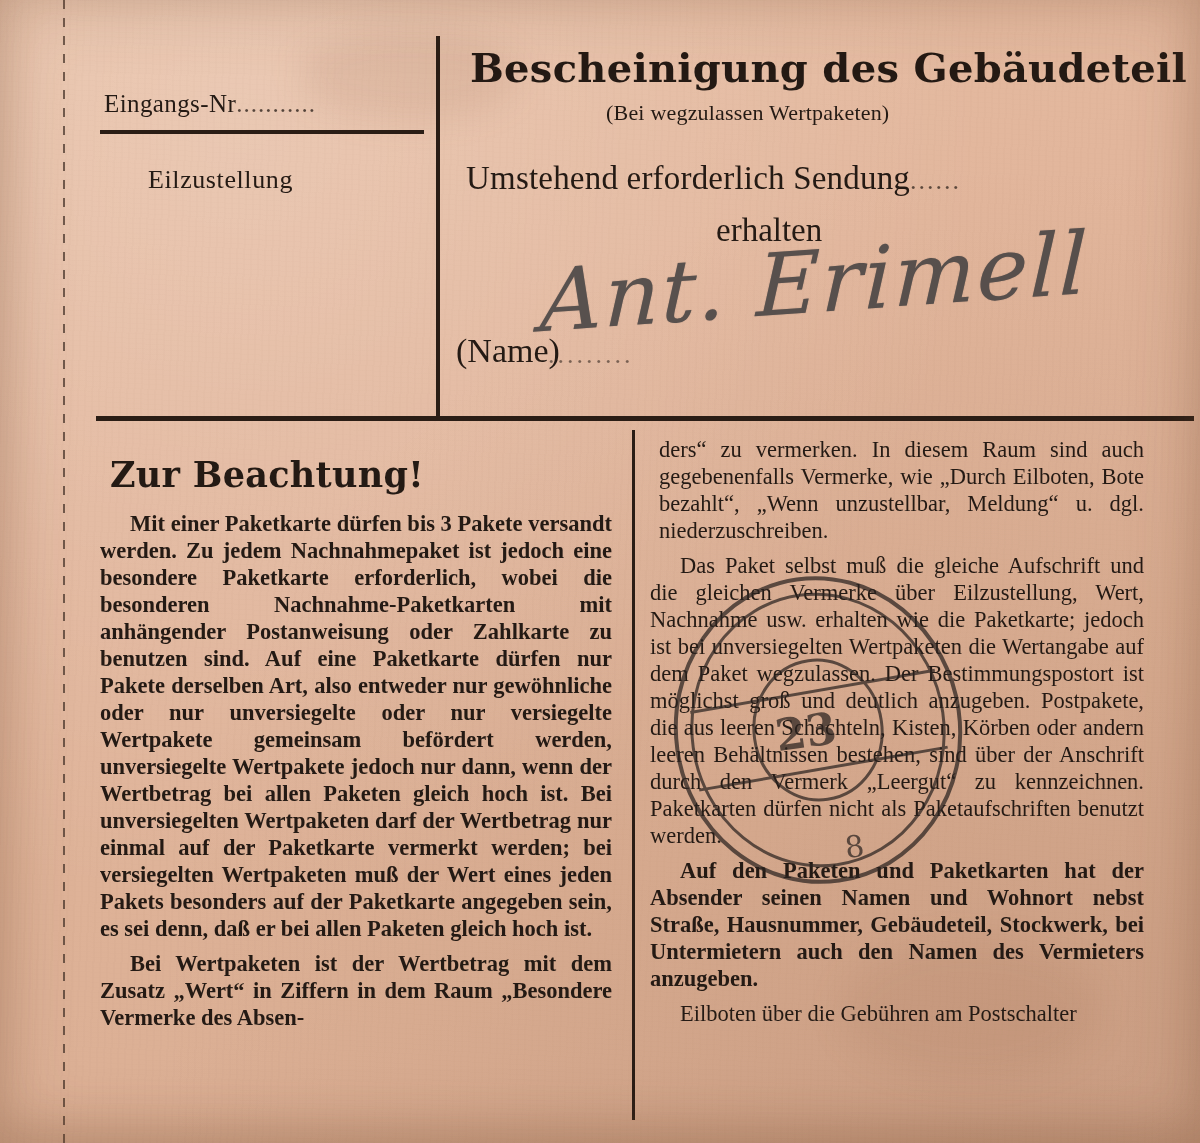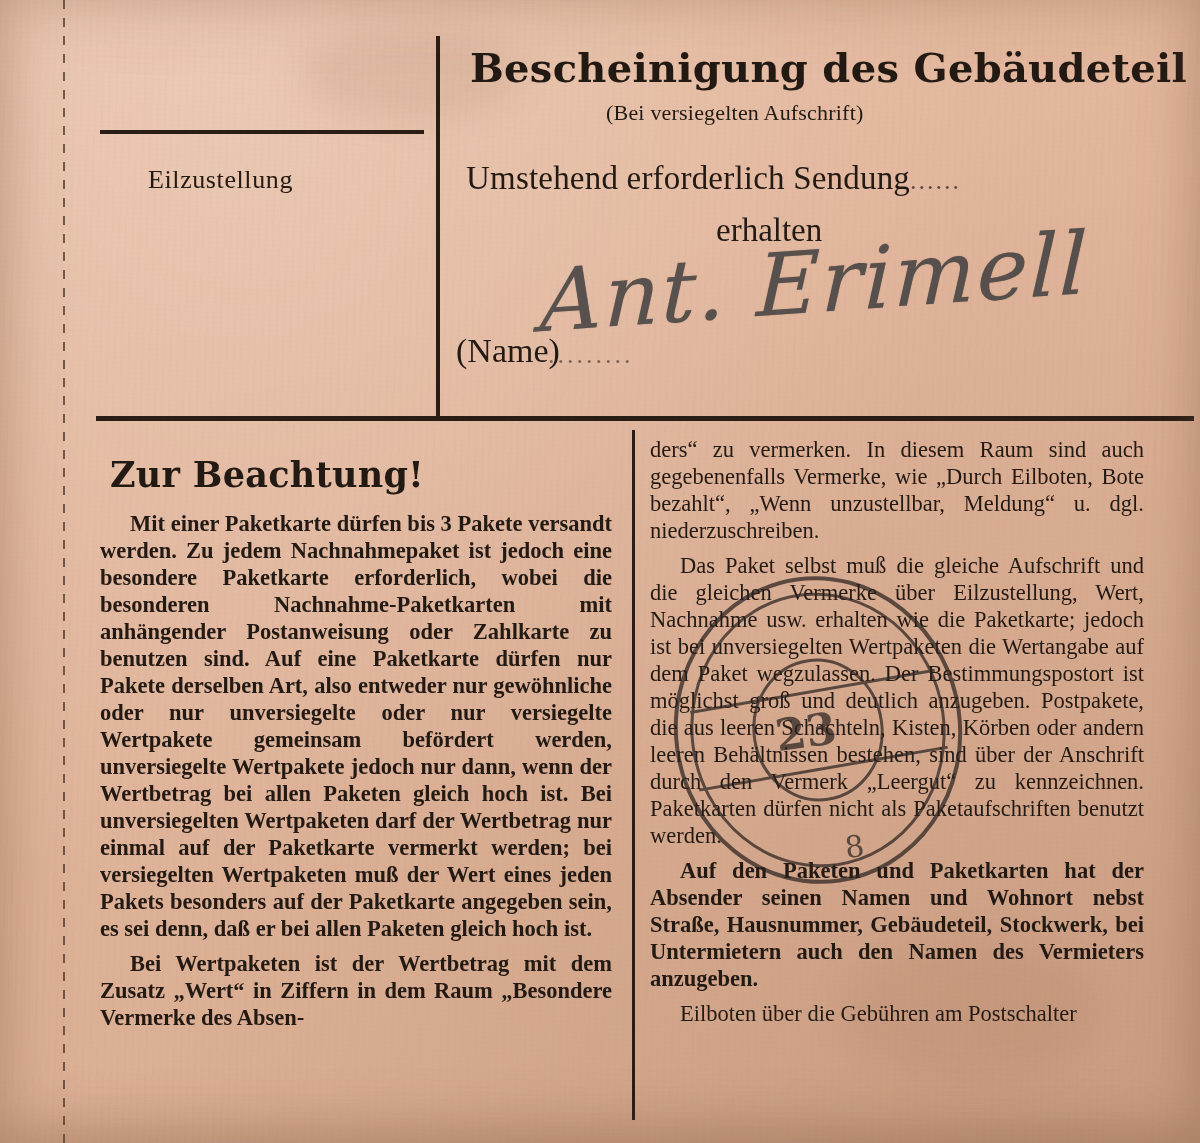--- a/index.html
+++ b/index.html
@@ -189,21 +189,21 @@
   .beachtung {
     font-size: 35px;
     letter-spacing: .3px;
     margin: 18px 0 14px 10px;
     font-family: "DejaVu Serif", serif;
   }
   .col p {
     margin: 0 0 8px 0;
     text-indent: 30px;
   }
-  .col p.noind { text-indent: 0; }
+  .col p.noind { text-indent: 0; margin-left: 9px; }
   .strong-block { font-weight: bold; }
 
   
   .postmark {
     position: absolute;
     left: 660px;
     top: 565px;
     width: 316px;
     height: 330px;
     pointer-events: none;
@@ -233,26 +233,29 @@
 <div id="paper">
 
   <div class="perf"></div>
 
   <div class="stain" style="left:300px;top:30px;width:220px;height:90px;background:rgba(150,100,70,.12);"></div>
   <div class="stain" style="left:840px;top:940px;width:260px;height:140px;background:rgba(150,100,70,.10);"></div>
 
   <div class="vert-rule"></div>
   <div class="top-rule"></div>
 
+  <div class="eingangs">
+    <span>Eingangs-Nr</span><span class="dots-small">...........</span>
+  </div>
   <div class="eingangs-line"></div>
 
   <div class="zustell">Eilzustellung</div>
 
   <div class="hdr-title">Bescheinigung des Gebäudeteil</div>
-  <div class="hdr-sub">(Bei versiegelten Aufschrift)</div>
+  <div class="hdr-sub">(Bei wegzulassen Wertpaketen)</div>
 
   <div class="hdr-line1">
     <span>Umstehend erforderlich Sendung</span><span class="trail">......</span>
   </div>
   <div class="hdr-line2">erhalten</div>
 
   <div class="signature">Ant. Erimell</div>
 
   <div class="name-label">(Name)</div>
   <div class="name-dots">.........</div>

